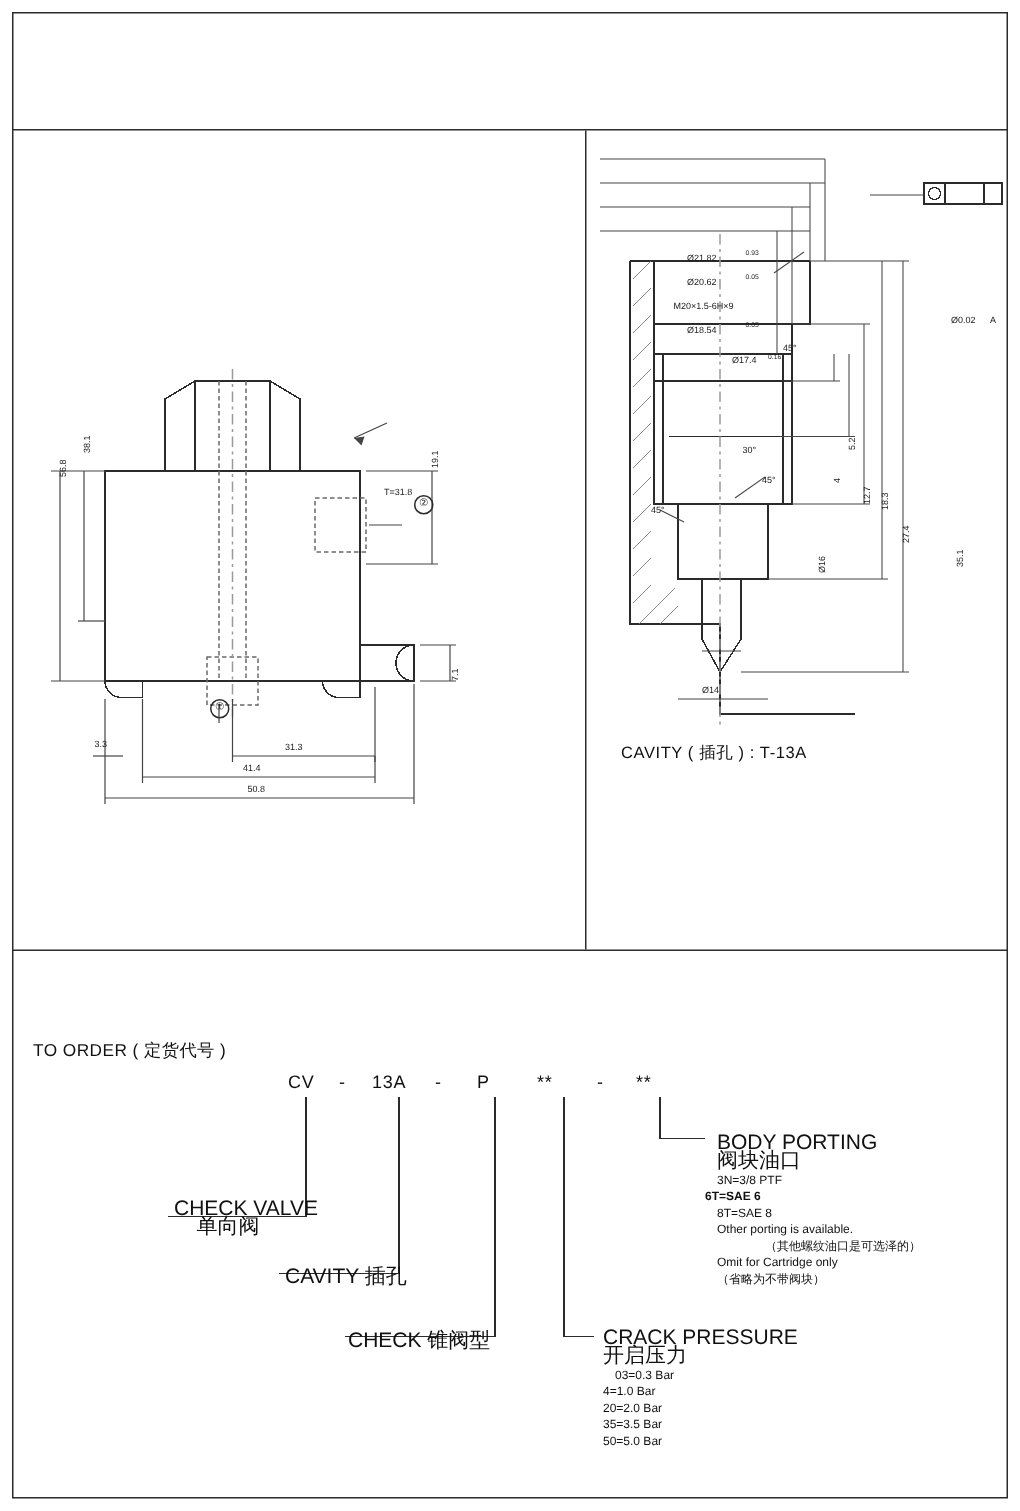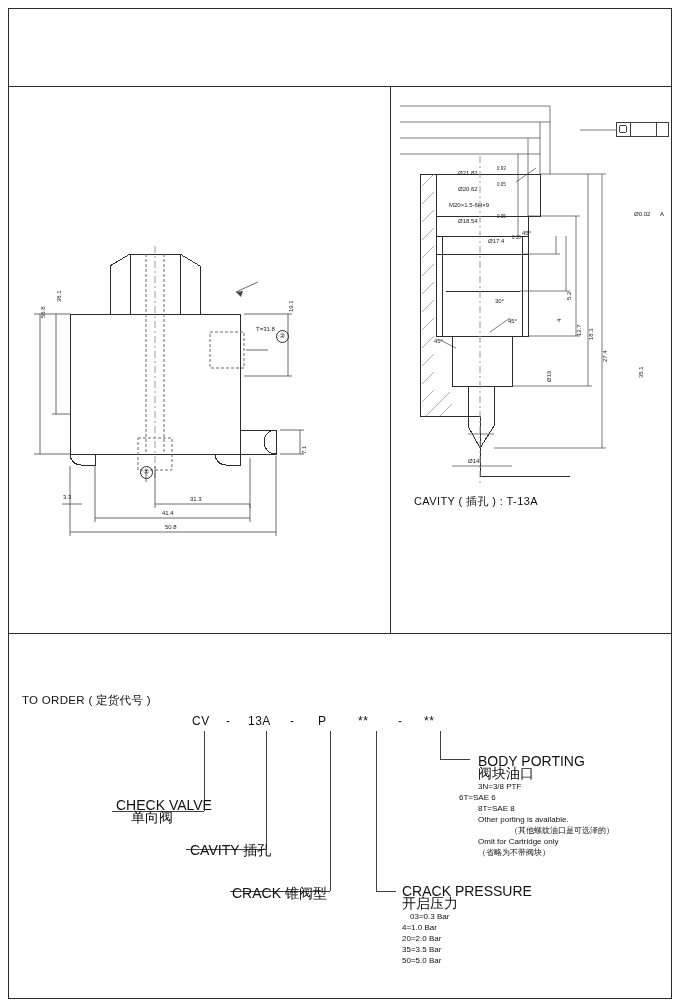--- a/index.html
+++ b/index.html
@@ -268,26 +268,26 @@
       <line x1="368" y1="186" x2="388" y2="186"></line>
 
       <line x1="432" y1="26" x2="432" y2="54"></line>
       <line x1="432" y1="54" x2="462" y2="54"></line>
     </g>
   </svg>
 
   <div class="note9" style="left:116px;top:800px;">CHECK VALVE</div>
   <div class="note9" style="left:131px;top:812px;">单向阀</div>
   <div class="note9" style="left:190px;top:845px;">CAVITY  插孔</div>
-  <div class="note9" style="left:232px;top:888px;">CRACK 锥阀型</div>
+  <div class="note9" style="left:232px;top:888px;">CHECK 锥阀型</div>
 
   <div class="note9" style="left:478px;top:756px;">BODY PORTING</div>
   <div class="note9" style="left:478px;top:768px;">阀块油口</div>
   <div class="note" style="left:478px;top:781px;">3N=3/8  PTF</div>
-  <div class="note" style="left:459px;top:792px;">6T=SAE  6</div>
+  <div class="note" style="left:470px;top:792px;font-weight:bold;">6T=SAE  6</div>
   <div class="note" style="left:478px;top:803px;">8T=SAE  8</div>
   <div class="note" style="left:478px;top:814px;">Other porting is available.</div>
   <div class="note" style="left:478px;top:825px;margin-left:32px;">（其他螺纹油口是可选泽的）</div>
   <div class="note" style="left:478px;top:836px;">Omit for Cartridge only</div>
   <div class="note" style="left:478px;top:847px;">（省略为不带阀块）</div>
 
   <div class="note9" style="left:402px;top:886px;">CRACK PRESSURE</div>
   <div class="note9" style="left:402px;top:898px;">开启压力</div>
   <div class="note" style="left:410px;top:911px;">03=0.3 Bar</div>
   <div class="note" style="left:402px;top:922px;">4=1.0 Bar</div>

